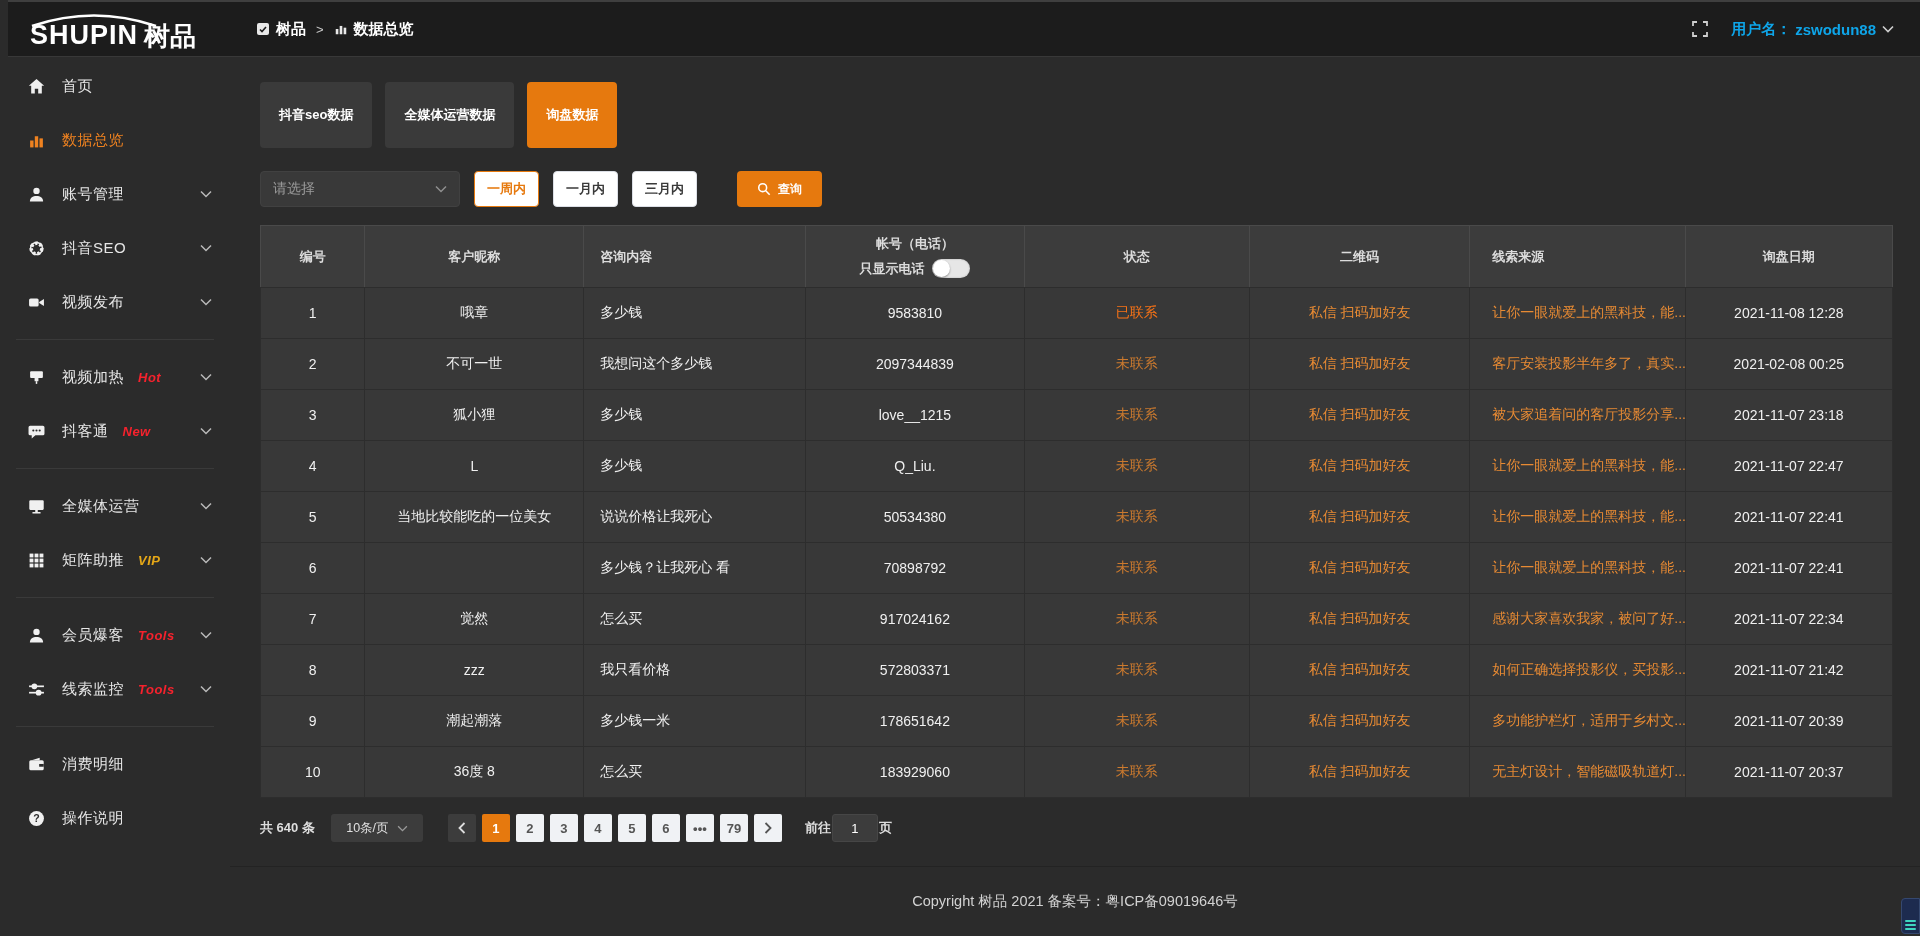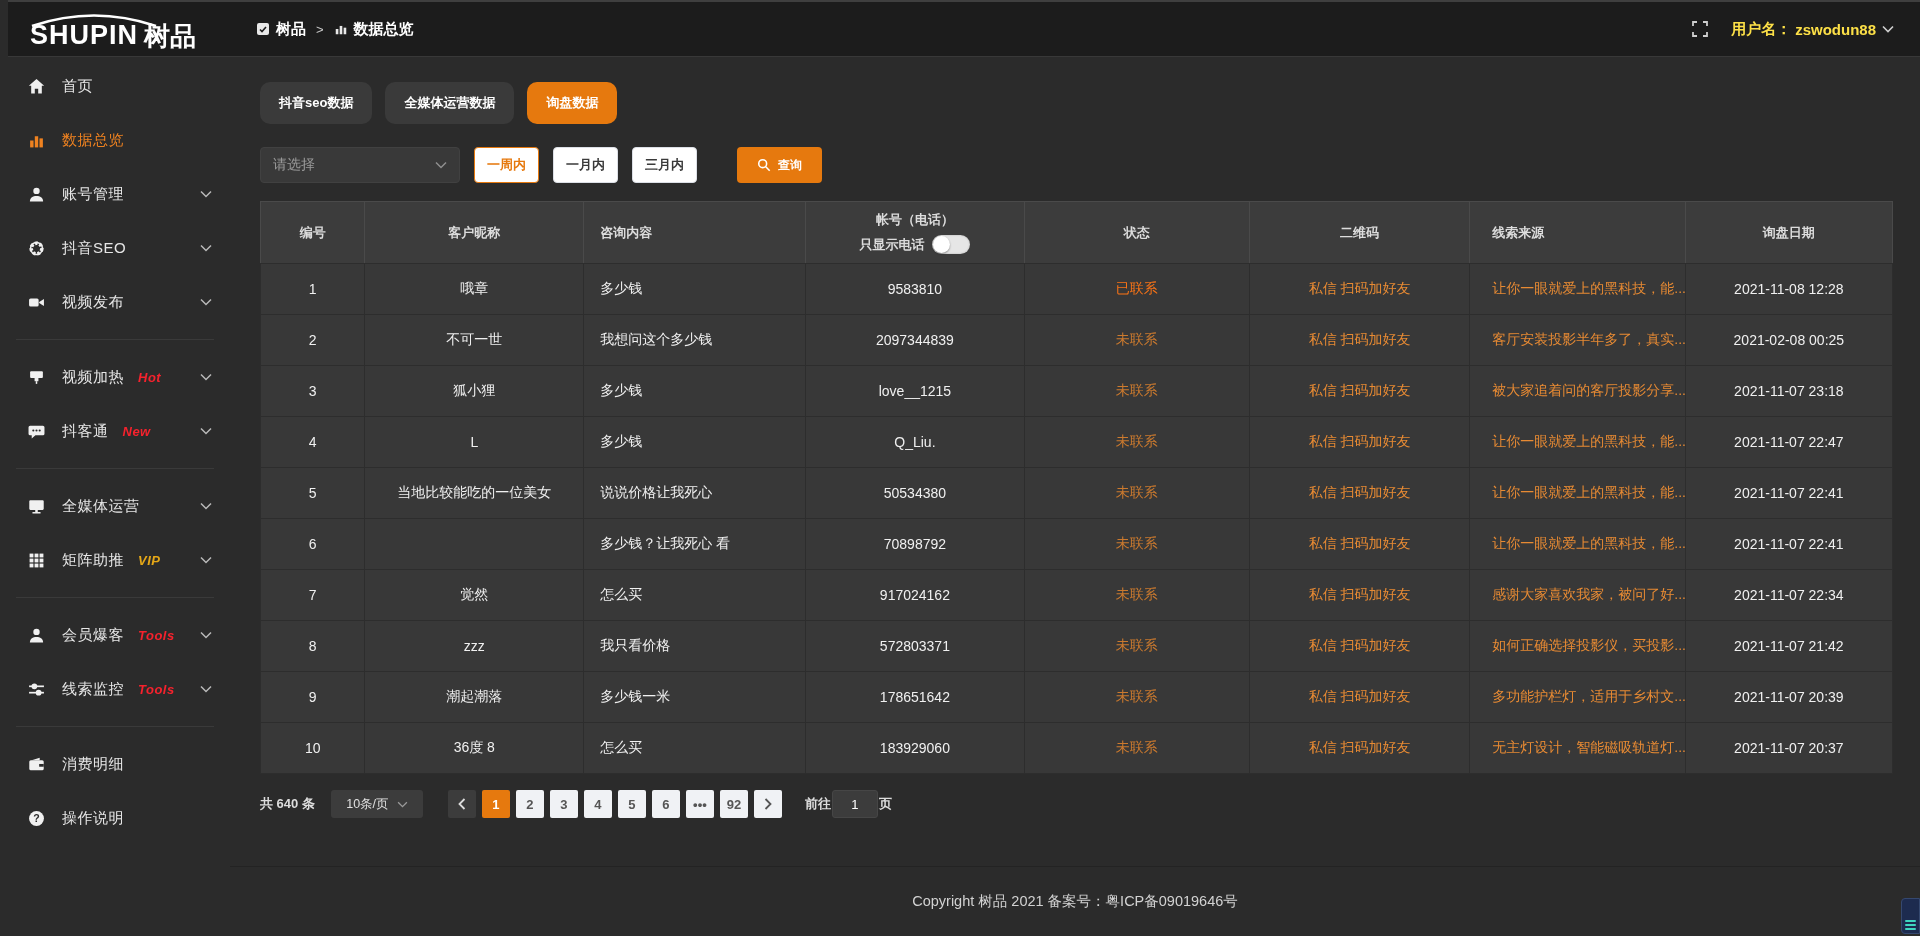--- a/index.html
+++ b/index.html
@@ -18,35 +18,35 @@
   }
   .logo { width:230px; padding-left:22px; position:relative; display:flex; align-items:flex-end; cursor:default; }
   .logo-arc { position:absolute; top:4px; left:20px; }
   .logo-en { font-size:27px; font-weight:800; letter-spacing:1px; color:#fff; line-height:1; padding-top:12px; }
   .logo-cn { font-size:26px; font-weight:800; color:#fff; line-height:1; margin-left:6px; }
   .breadcrumb { display:flex; align-items:center; margin-left:18px; font-size:15px; font-weight:700; color:#fff; }
   .breadcrumb .sep { margin:0 10px; color:#c9c9c9; font-size:13px; font-weight:400; }
   .crumb { display:flex; align-items:center; gap:6px; }
   .topbar-right { margin-left:auto; display:flex; align-items:center; gap:22px; padding-right:26px; }
   .fullscreen-btn { width:18px; height:18px; cursor:pointer; }
-  .user-wrap { display:flex; align-items:center; gap:4px; font-size:15px; font-weight:700; color:#fde047; cursor:pointer; }
+  .user-wrap { display:flex; align-items:center; gap:4px; font-size:15px; font-weight:700; color:#0ea5e9; cursor:pointer; }
   .chev-down { margin-left:2px; }
   
   .sidebar { position:absolute; top:57px; left:0; width:230px; bottom:0; background:#2b2b2b; padding-top:2px; }
   .side-item { height:54px; display:flex; align-items:center; padding:0 18px 0 28px; cursor:pointer; font-size:15px; color:#e6e6e6; }
   .side-item .ic { width:17px; height:17px; margin-right:17px; flex:0 0 17px; color:#f0f0f0; display:flex; align-items:center; }
   .side-item .lbl { letter-spacing:.5px; }
   .side-item.active, .side-item.active .ic { color:#ef8220; }
   .side-badge { font-style:italic; font-weight:700; font-size:13px; margin-left:14px; letter-spacing:.5px; }
   .side-chevron { margin-left:auto; color:#b9b9b9; display:flex; }
   .side-divider { height:1px; background:#3a3a3a; margin:10px 16px 10px 16px; }
   
   .main { margin-left:230px; padding:82px 27px 0 30px; }
   .tabs { display:flex; gap:13px; }
-  .tab-btn { background:#3a3a3a; color:#fff; font-size:13px; font-weight:700; padding:12px 19px; border:none; border-radius:10px; cursor:pointer; font-family:inherit; }
+  .tab-btn { background:#3a3a3a; color:#fff; font-size:13px; font-weight:700; padding:24px 19px; border:none; border-radius:4px; cursor:pointer; font-family:inherit; }
   .tab-btn.active { background:#e6790e; }
   .filter-row { display:flex; align-items:center; margin-top:23px; gap:14px; }
   .select { width:200px; height:36px; background:#393939; border:1px solid #414141; border-radius:4px; display:flex; align-items:center; padding:0 12px; color:#9a9a9a; font-size:14px; cursor:pointer; }
   .select .sel-chev { margin-left:auto; color:#8f8f8f; display:flex; }
   .period-btn { min-width:64px; height:36px; background:#fff; color:#3a3a3a; border:1px solid #dcdfe6; border-radius:4px; font-size:13px; font-weight:700; cursor:pointer; padding:0 12px; font-family:inherit; }
   .period-btn.active { color:#e6790e; border:1px solid #e6790e; }
   .search-btn { height:36px; margin-left:26px; background:#e6790e; color:#fff; border:none; border-radius:4px; font-size:12px; font-weight:700; padding:0 20px; display:flex; align-items:center; gap:7px; cursor:pointer; font-family:inherit; }
   
   table { width:100%; border-collapse:collapse; table-layout:fixed; margin-top:18px; }
   th { background:#3c3c3c; color:#dcdcdc; font-size:13px; font-weight:700; height:62px; border:1px solid #4a4a4a; border-bottom:1px solid #2d2d2d; }
@@ -512,21 +512,21 @@
       <span>10条/页</span>
       <svg width="11" height="7" viewBox="0 0 12 8">
           <path d="M1 1.5 L6 6.5 L11 1.5" stroke="#9a9a9a" stroke-width="1.5" fill="none"></path>
         </svg>
     </span>
     <button class="pg-btn pg-dark">
       <svg width="8" height="12" viewBox="0 0 8 12">
           <path d="M6.5 1 L1.5 6 L6.5 11" stroke="#ddd" stroke-width="1.8" fill="none"></path>
         </svg>
     </button>
-    <span id="page-list"><button class="pg-btn pg-active">1</button><button class="pg-btn pg-light">2</button><button class="pg-btn pg-light">3</button><button class="pg-btn pg-light">4</button><button class="pg-btn pg-light">5</button><button class="pg-btn pg-light">6</button><button class="pg-btn pg-light">•••</button><button class="pg-btn pg-light">92</button></span>
+    <span id="page-list"><button class="pg-btn pg-active">1</button><button class="pg-btn pg-light">2</button><button class="pg-btn pg-light">3</button><button class="pg-btn pg-light">4</button><button class="pg-btn pg-light">5</button><button class="pg-btn pg-light">6</button><button class="pg-btn pg-light">•••</button><button class="pg-btn pg-light">79</button></span>
     <button class="pg-btn pg-light">
       <svg width="8" height="12" viewBox="0 0 8 12">
           <path d="M1.5 1 L6.5 6 L1.5 11" stroke="#555" stroke-width="1.8" fill="none"></path>
         </svg>
     </button>
     <span class="goto-wrap">
       <span>前往</span>
       <input class="goto-input" value="1" style="">
       <span>页</span>
     </span>

